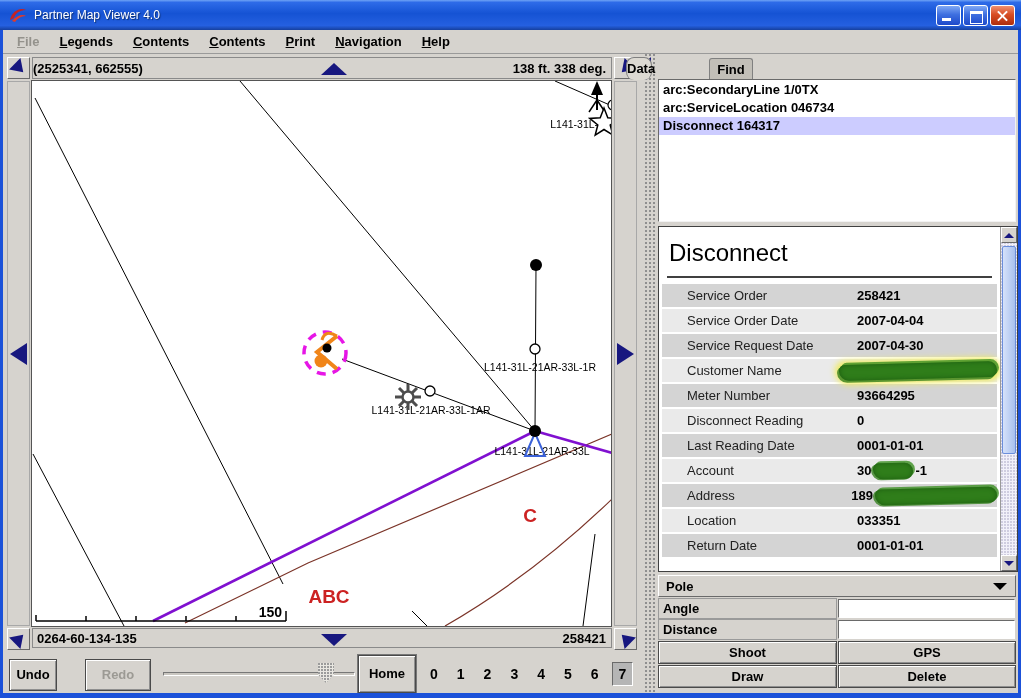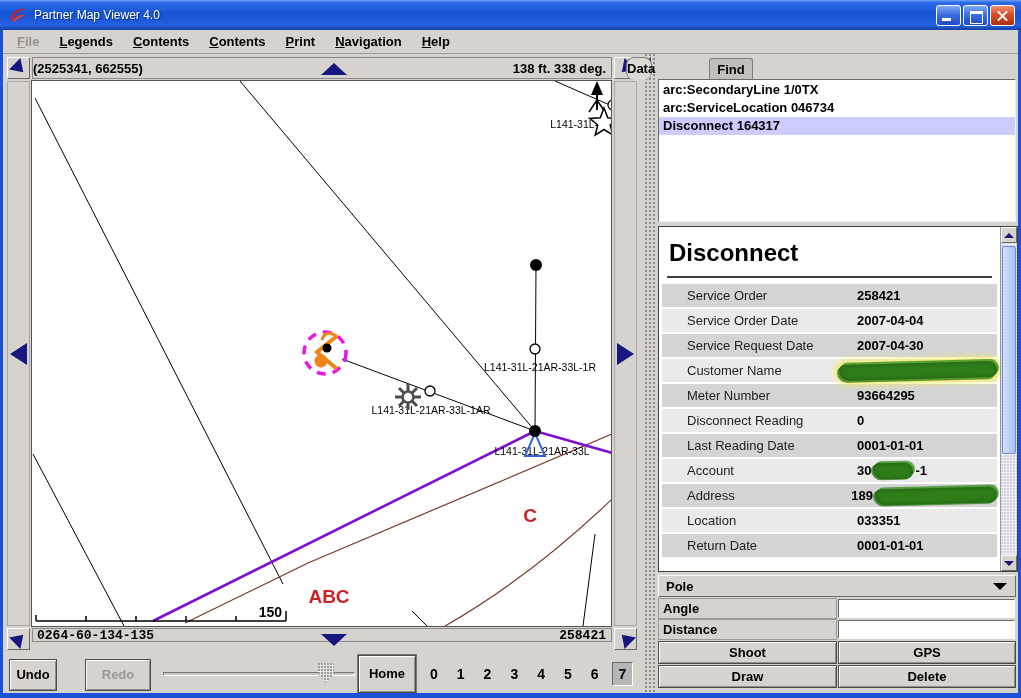--- a/index.html
+++ b/index.html
@@ -79,21 +79,21 @@
     font-weight:bold;text-align:center;padding-top:3px;}
   .tab.selected{background:#DCD9D2;z-index:3;}
   .tab.unselected{background:#C2BFB8;}
   .result-list{position:absolute;left:658px;top:79px;width:358px;height:143px;background:#fff;
     border:1px solid;border-color:#6a6a6a #f2f2f2 #f2f2f2 #6a6a6a;padding:1px 0;}
   .result-item{font-weight:bold;padding:1px 4px;height:18px;white-space:nowrap;}
   .result-item.selected{background:#CCCCFF;}
 
   .detail{position:absolute;left:658px;top:226px;width:360px;height:346px;background:#fff;border:1px solid #404040;}
   .detail-inner{position:absolute;left:0;top:0;right:17px;bottom:0;overflow:hidden;}
-  .detail-title{font-weight:bold;font-size:24px;padding:12px 0 0 10px;}
+  .detail-title{font-weight:normal;font-size:24px;padding:12px 0 0 10px;}
   .detail-hr{height:2px;background:#404040;margin:9px 8px 6px 8px;}
   .drow{height:23px;margin:0 3px 2px 3px;display:flex;align-items:center;padding-left:19px;}
   .drow:nth-child(odd){background:#D4D4D4;}
   .drow:nth-child(even){background:#EAEAEA;}
   .dlabel{width:176px;padding-left:6px;color:#222;}
   .dvalue{font-weight:bold;display:flex;align-items:center;}
   .scribble{display:inline-block;height:16px;background:#2F7D1A;border-radius:8px 12px 10px 14px;
     box-shadow:inset 0 0 5px #1c5c10,2px -2px 0 #3b8f22cc,-2px 1px 0 #357f1ecc;transform:rotate(-1.5deg);}
   .sc-name{width:158px;box-shadow:inset 0 0 5px #1c5c10,2px -2px 0 #3b8f22cc,-2px 2px 0 #357f1ecc,0 0 6px 4px #f0ec5e;}
   .sc-acct{width:40px;margin:0 2px;}
@@ -231,21 +231,21 @@
         <circle cx="289" cy="280" r="6.5" fill="#F08519"></circle>
         <path d="M305,255 Q293,248 290,259" stroke="#F08519" stroke-width="3" fill="none"></path>
         <circle cx="295" cy="267" r="4.5" fill="#000"></circle>
       </g>
     </svg>
   </div>
 
   <div class="cornerbtn" style="left:7px;top:628px;">
     <span class="tri tri-sm rotm45"></span>
   </div>
-  <div class="bar" style="left:32px;top:628px;width:580px;height:14px;font-family:Liberation Mono, monospace;">
+  <div class="bar" style="left:32px;top:628px;width:580px;height:20px;">
     <span class="bar-text" style="margin-left:4px;">0264-60-134-135</span>
     <span class="tri tri-down" style="position:absolute;left:288px;top:5px;"></span>
     <span class="bar-text" style="position:absolute;right:5px;">258421</span>
   </div>
   <div class="cornerbtn" style="left:614px;top:628px;">
     <span class="tri tri-sm rotm135"></span>
   </div>
 
   <div class="ctrlbtn" style="left:9px;top:659px;width:48px;height:32px;line-height:30px;">Undo</div>
   <div class="ctrlbtn disabled" style="left:85px;top:659px;width:66px;height:32px;line-height:30px;">Redo</div>

